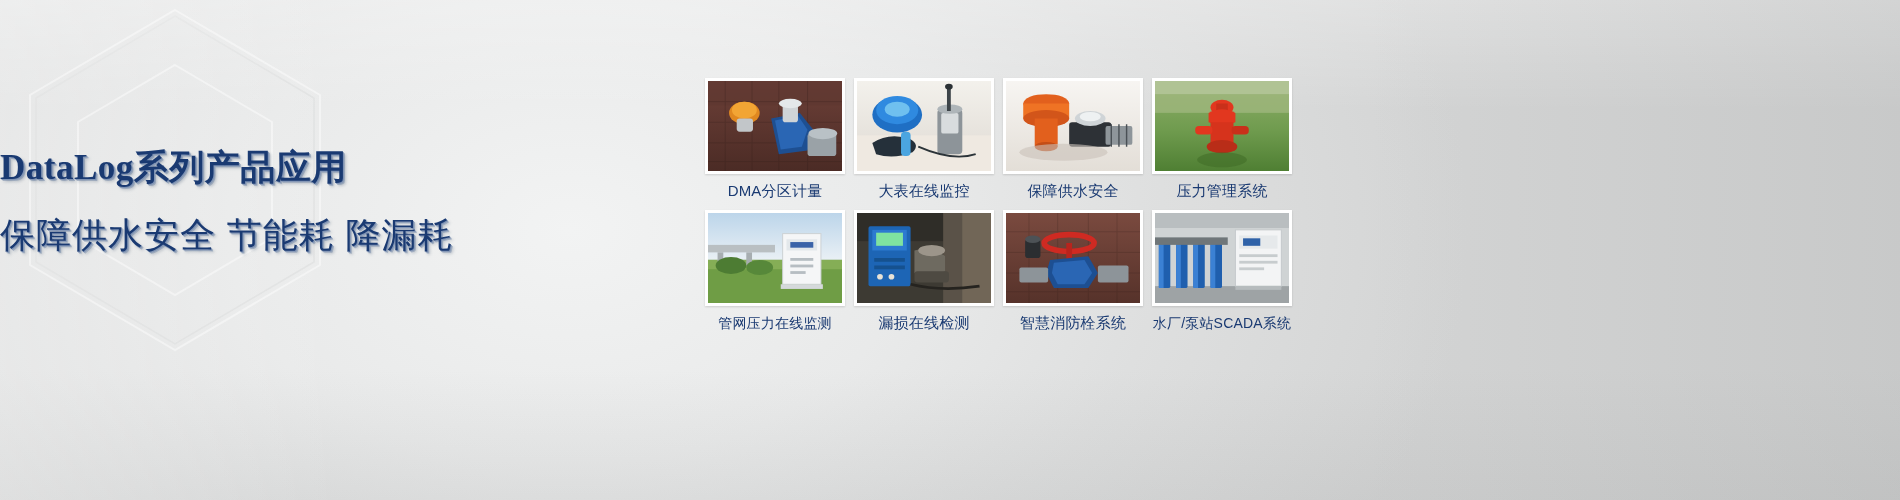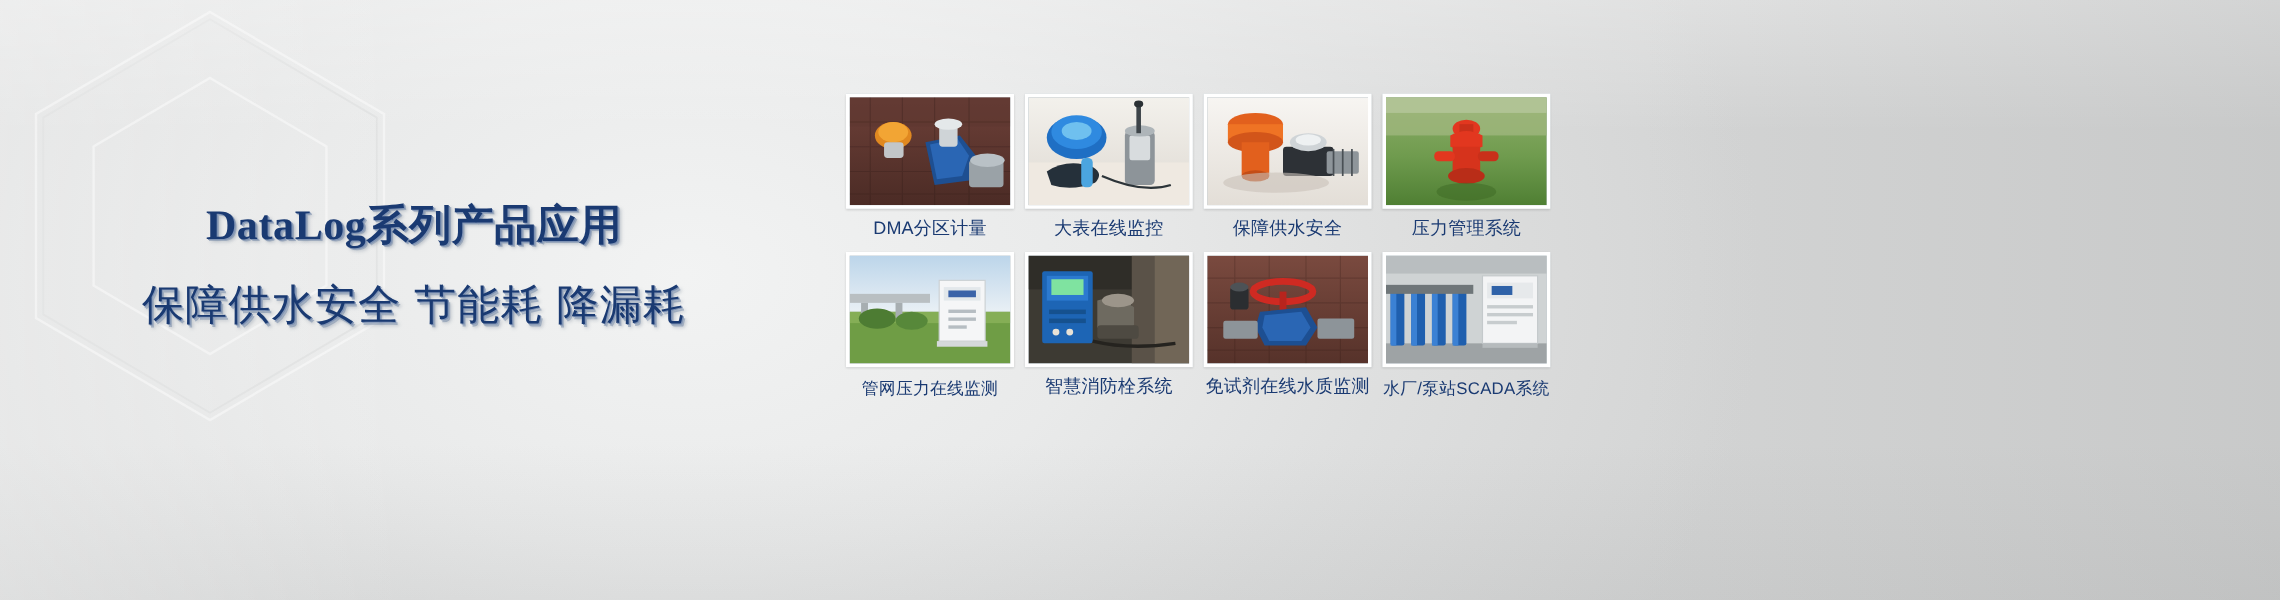--- a/index.html
+++ b/index.html
@@ -41,23 +41,21 @@
       linear-gradient(to right, rgba(255,255,255,0.30) 0%, rgba(255,255,255,0.0) 18%, rgba(255,255,255,0.0) 72%, rgba(150,152,152,0.18) 100%),
       linear-gradient(to bottom, rgba(255,255,255,0.30) 0%, rgba(255,255,255,0.0) 22%, rgba(255,255,255,0.0) 74%, rgba(150,152,152,0.14) 100%);
   }
 
   
   .headline {
     position: absolute;
     left: 0;
     top: 148px;
     width: 690px;
-    text-align: center;
     z-index: 5;
-    margin-top: 20px;
   }
   .headline-line1 {
     font-family: "Liberation Serif", "DejaVu Serif", serif;
     font-weight: bold;
     font-size: 35px;
     letter-spacing: 0.5px;
     color: #1a3a72;
     line-height: 40px;
     white-space: nowrap;
     text-shadow:
@@ -317,21 +315,21 @@
             <rect x="18" y="56" width="32" height="4" fill="#15518f"></rect>
             <circle cx="24" cy="68" r="3" fill="#e8e2d6"></circle>
             <circle cx="36" cy="68" r="3" fill="#e8e2d6"></circle>
 
             <path d="M60 40 Q78 34 92 46 L92 62 Q76 70 60 64 Z" fill="#6e6a60"></path>
             <rect x="60" y="62" width="36" height="12" rx="3" fill="#4e4a42"></rect>
             <ellipse cx="78" cy="40" rx="14" ry="6" fill="#9c958a"></ellipse>
             <path d="M56 76 Q88 84 128 78" stroke="#25231f" stroke-width="3" fill="none"></path>
           </svg>
         </div>
-        <div class="card-label">智慧消防栓系统</div>
+        <div class="card-label">漏损在线检测</div>
       </div>
 
       <div class="card">
         <div class="card-thumb">
           <svg viewBox="0 0 140 96" preserveAspectRatio="none" xmlns="http://www.w3.org/2000/svg">
             <defs>
               <linearGradient id="g7a" x1="0" y1="0" x2="0" y2="1">
                 <stop offset="0" stop-color="#7a4a3f"></stop>
                   <stop offset="1" stop-color="#56322a"></stop>
               </linearGradient>
@@ -347,21 +345,21 @@
 
             <path d="M46 50 L86 46 L96 64 L86 80 L50 80 L42 64 Z" fill="#1d4f92"></path>
             <path d="M50 53 L82 50 L90 64 L82 76 L54 76 L48 64 Z" fill="#2a66b4"></path>
             <rect x="96" y="56" width="32" height="18" rx="2" fill="#8d9499"></rect>
             <rect x="14" y="58" width="30" height="16" rx="2" fill="#8d9499"></rect>
 
             <rect x="20" y="28" width="16" height="20" rx="3" fill="#2b2e31"></rect>
             <ellipse cx="28" cy="28" rx="8" ry="4" fill="#4d5256"></ellipse>
           </svg>
         </div>
-        <div class="card-label">免试剂在线水质监测</div>
+        <div class="card-label">智慧消防栓系统</div>
       </div>
 
       <div class="card">
         <div class="card-thumb">
           <svg viewBox="0 0 140 96" preserveAspectRatio="none" xmlns="http://www.w3.org/2000/svg">
             <rect width="140" height="96" fill="#cfd3d4"></rect>
             <rect x="0" y="0" width="140" height="16" fill="#b9bec0"></rect>
             <rect x="0" y="78" width="140" height="18" fill="#9ea3a5"></rect>
 
             <g fill="#1f5fae">

